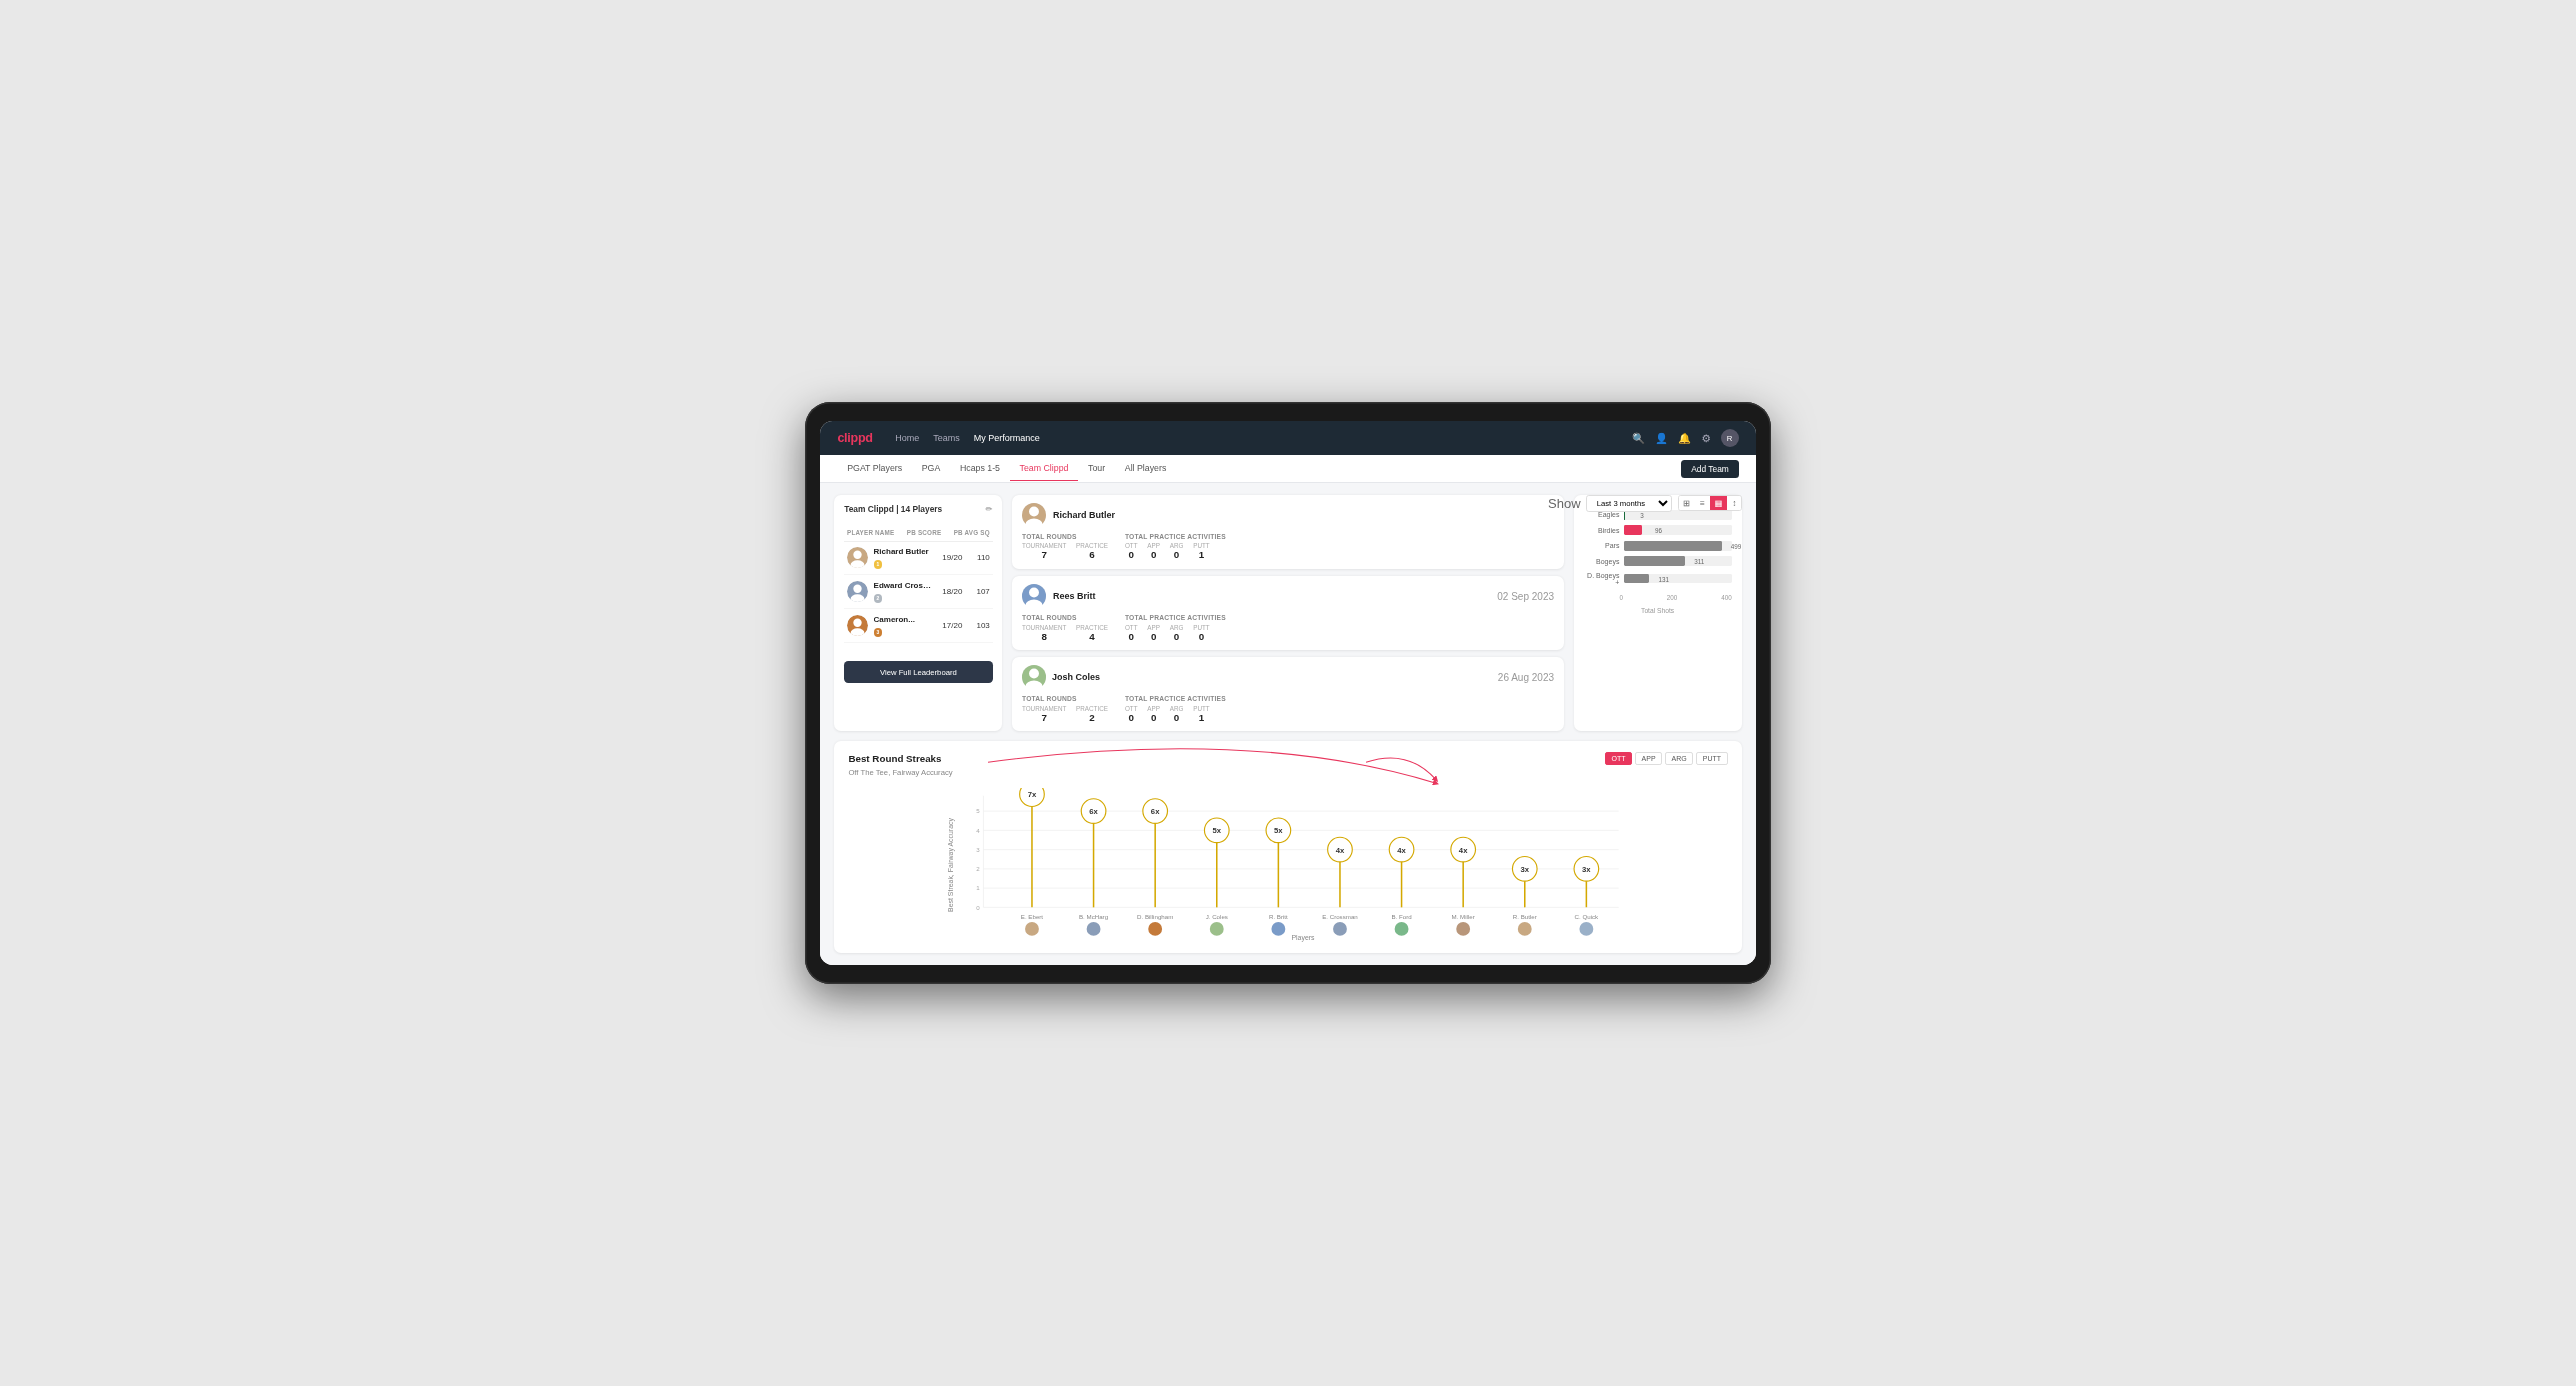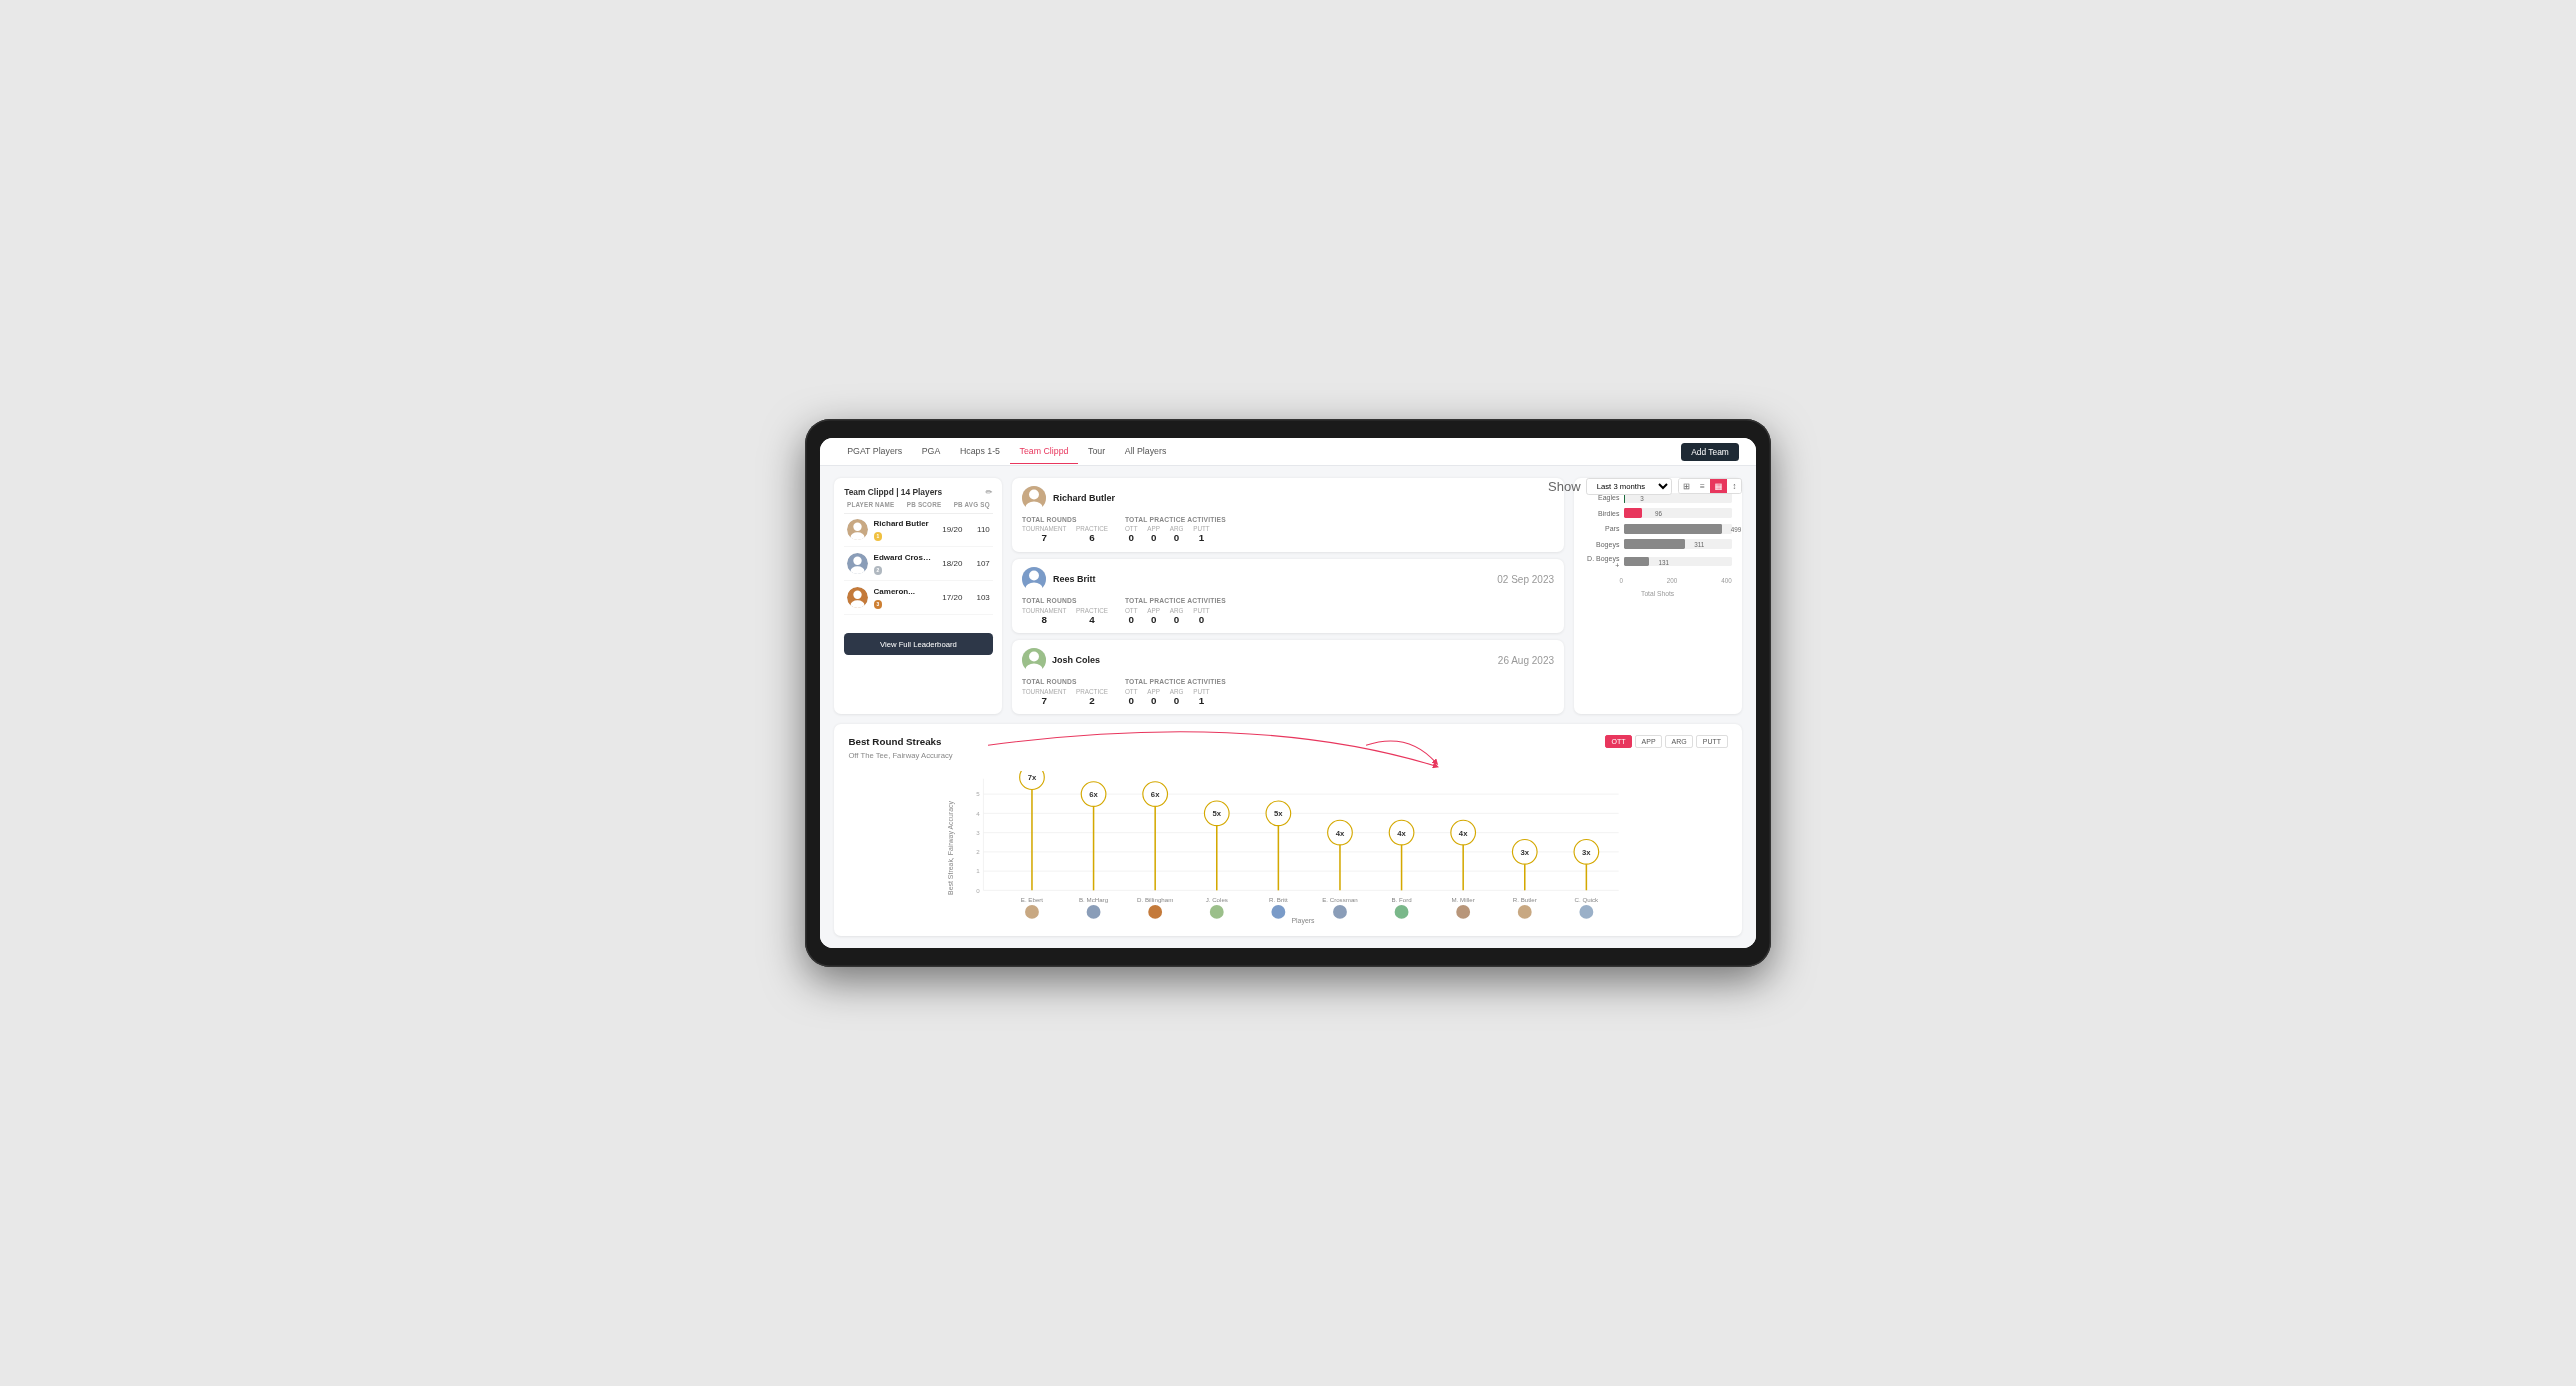--- a/index.html
+++ b/index.html
@@ -124,21 +124,21 @@
       border-radius: 7px;
       padding: 9.8px;
       width: 168px;
       flex-shrink: 0;
       box-shadow: 0 0.7px 2.8px rgba(0,0,0,0.08);
     }
     .panel-header {
       display: flex;
       justify-content: space-between;
       align-items: flex-start;
-      margin-bottom: 4px;
+      margin-bottom: 15px;
     }
     .panel-title {
       font-size: 8.4px;
       font-weight: 600;
       color: #333;
     }
     .edit-icon {
       color: #888;
       font-size: 8.4px;
       cursor: pointer;
@@ -436,20 +436,35 @@
       display: flex;
       gap: 9.8px;
     }
   </style>
 </head>
 <body>
 
 <div class="tablet-frame">
   <div class="tablet-screen">
 
+    <nav class="nav-bar">
+      <span class="nav-logo">clippd</span>
+      <div class="nav-items">
+        <span class="nav-item">Home</span>
+        <span class="nav-item">Teams</span>
+        <span class="nav-item active">My Performance</span>
+      </div>
+      <div class="nav-icons">
+        <span class="nav-icon">🔍</span>
+        <span class="nav-icon">👤</span>
+        <span class="nav-icon">🔔</span>
+        <span class="nav-icon">⚙</span>
+        <div class="avatar-circle">R</div>
+      </div>
+    </nav>
 
     <div class="sub-nav">
       <div class="sub-nav-items">
         <span class="sub-nav-item">PGAT Players</span>
         <span class="sub-nav-item">PGA</span>
         <span class="sub-nav-item">Hcaps 1-5</span>
         <span class="sub-nav-item active">Team Clippd</span>
         <span class="sub-nav-item">Tour</span>
         <span class="sub-nav-item">All Players</span>
       </div>

